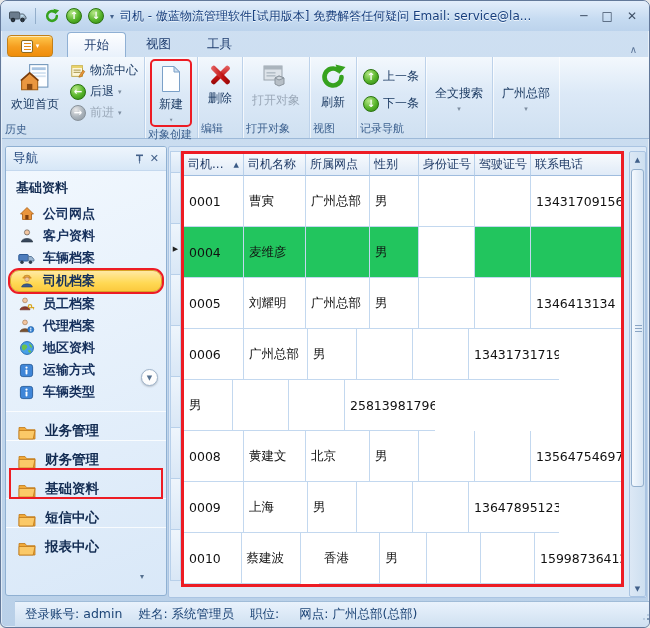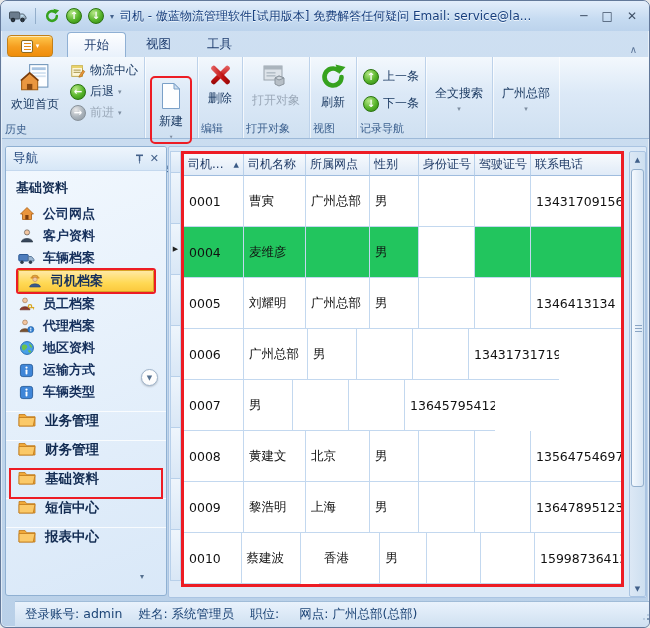--- a/index.html
+++ b/index.html
@@ -59,26 +59,26 @@
     background:linear-gradient(160deg,#f2f8fe,#d9e8f8);overflow:hidden;}
   .sidebar-header{height:24px;display:flex;align-items:center;padding:0 7px;gap:6px;color:#2a4d80;font-size:12.5px;
     background:linear-gradient(#eef5fc,#d7e7f7);border-bottom:1px solid #c4d8ee;}
   .sidebar-header .spacer{flex:1;}
   .pin-x{color:#44618a;font-weight:bold;font-size:11px;}
   .section-title{padding:8px 10px 6px;font-weight:bold;color:#132c52;font-size:13px;}
   .nav-item{display:flex;align-items:center;gap:8px;padding:2px 6px 2px 12px;height:22px;font-size:13px;
     color:#16305c;font-weight:bold;white-space:nowrap;}
   .nav-item .icon{width:17px;height:16px;flex:0 0 17px;}
   .nav-item.selected{background:linear-gradient(#ffe9a4,#ffd954 60%,#fbc93e);border:1px solid #d9a326;
-    outline:2px solid #ed1c24;margin:1px 12px;padding-left:7px;border-radius:1px;}
+    outline:2px solid #ed1c24;margin:1px 4px;padding-left:7px;border-radius:9px;}
   .scroll-circle{position:absolute;right:8px;top:222px;width:17px;height:17px;border-radius:50%;background:#fdfdfd;
     border:1px solid #9fb4cb;color:#55708f;font-size:7px;display:flex;align-items:center;justify-content:center;
     box-shadow:0 1px 2px rgba(0,0,0,.2);}
   .folder-list{margin-top:8px;}
-  .folder-item{display:flex;align-items:flex-start;gap:9px;height:29px;padding:0 6px 0 12px;font-size:13.5px;
+  .folder-item{display:flex;align-items:flex-end;gap:9px;height:29px;padding:0 6px 0 12px;font-size:13.5px;
     font-weight:bold;color:#132c52;border-top:1px solid rgba(255,255,255,.8);}
   .folder-item .icon{width:18px;height:15px;}
   .folder-item.highlighted{outline:2px solid #ed1c24;outline-offset:-1px;margin:0 4px;padding-left:8px;}
   .sidebar-bottom-arrow{position:absolute;right:22px;bottom:14px;color:#55708f;font-size:8px;}
   
   .content-bg{position:absolute;left:167px;top:6px;width:479px;height:452px;background:#dce9f7;
     border:1px solid #aac4e2;border-radius:2px;}
   .ind-strip{position:absolute;left:169px;top:11px;width:11px;height:430px;}
   .ind-cell{background:linear-gradient(#eef5fc,#d9e7f6);border:1px solid #b8d0ea;border-top:none;
     display:flex;align-items:center;justify-content:center;font-size:7px;color:#222;}
@@ -198,21 +198,21 @@
             <span>前进</span>
             <span class="drop-tiny">▾</span>
           </div>
         </div>
       </div>
       <div class="rgroup-label">历史</div>
     </div>
 
     <div class="rgroup">
       <div class="rgroup-content">
-        <div class="bigbtn redbox" style="margin:19px 4px;font-family:Liberation Mono, monospace;">
+        <div class="bigbtn redbox" style="margin:2px 4px;font-family:Liberation Mono, monospace;">
           <span class="icon">
             <svg width="26" height="28" viewBox="0 0 26 28">
                 <path d="M4.5 1.5 H16 L21.5 7 V26.5 H4.5 Z" fill="#fdfeff" stroke="#7aa0c8"></path>
                 <path d="M16 1.5 L21.5 7 H16 Z" fill="#cfe0f0" stroke="#7aa0c8"></path>
               </svg>
           </span>
           <span>新建</span>
           <span class="drop-tiny">▾</span>
         </div>
       </div>
@@ -533,38 +533,36 @@
           </div>
           <div class="grow">
             <div class="gcell" style="width: 60px;">0006</div>
             <div class="gcell" style="width: 64px;">广州总部</div>
             <div class="gcell" style="width: 49px;">男</div>
             <div class="gcell" style="width: 56px;"></div>
             <div class="gcell" style="width: 56px;"></div>
             <div class="gcell" style="width: 90px;">13431731719</div>
           </div>
           <div class="grow">
-            <div class="gcell" style="width: 60px;">0007</div>
-            <div class="gcell" style="width: 49px;">男</div>
-            <div class="gcell" style="width: 56px;"></div>
-            <div class="gcell" style="width: 56px;"></div>
-            <div class="gcell" style="width: 90px;">13645795412</div>
+            <div class="gcell" style="width: 49px;">男</div>
+            <div class="gcell" style="width: 56px;"></div>
+            <div class="gcell" style="width: 56px;"></div>
+            <div class="gcell" style="width: 90px;">25813981796</div>
           </div>
           <div class="grow">
             <div class="gcell" style="width: 60px;">0008</div>
             <div class="gcell" style="width: 62px;">黄建文</div>
             <div class="gcell" style="width: 64px;">北京</div>
             <div class="gcell" style="width: 49px;">男</div>
             <div class="gcell" style="width: 56px;"></div>
             <div class="gcell" style="width: 56px;"></div>
             <div class="gcell" style="width: 90px;">13564754697</div>
           </div>
           <div class="grow">
             <div class="gcell" style="width: 60px;">0009</div>
-            <div class="gcell" style="width: 62px;">黎浩明</div>
             <div class="gcell" style="width: 64px;">上海</div>
             <div class="gcell" style="width: 49px;">男</div>
             <div class="gcell" style="width: 56px;"></div>
             <div class="gcell" style="width: 56px;"></div>
             <div class="gcell" style="width: 90px;">13647895123</div>
           </div>
           <div class="grow">
             <div class="gcell" style="width: 60px;">0010</div>
             <div class="gcell" style="width: 62px;">蔡建波</div>
             <div class="gcell" style="width: 64px; margin-left: 18px;">香港</div>

